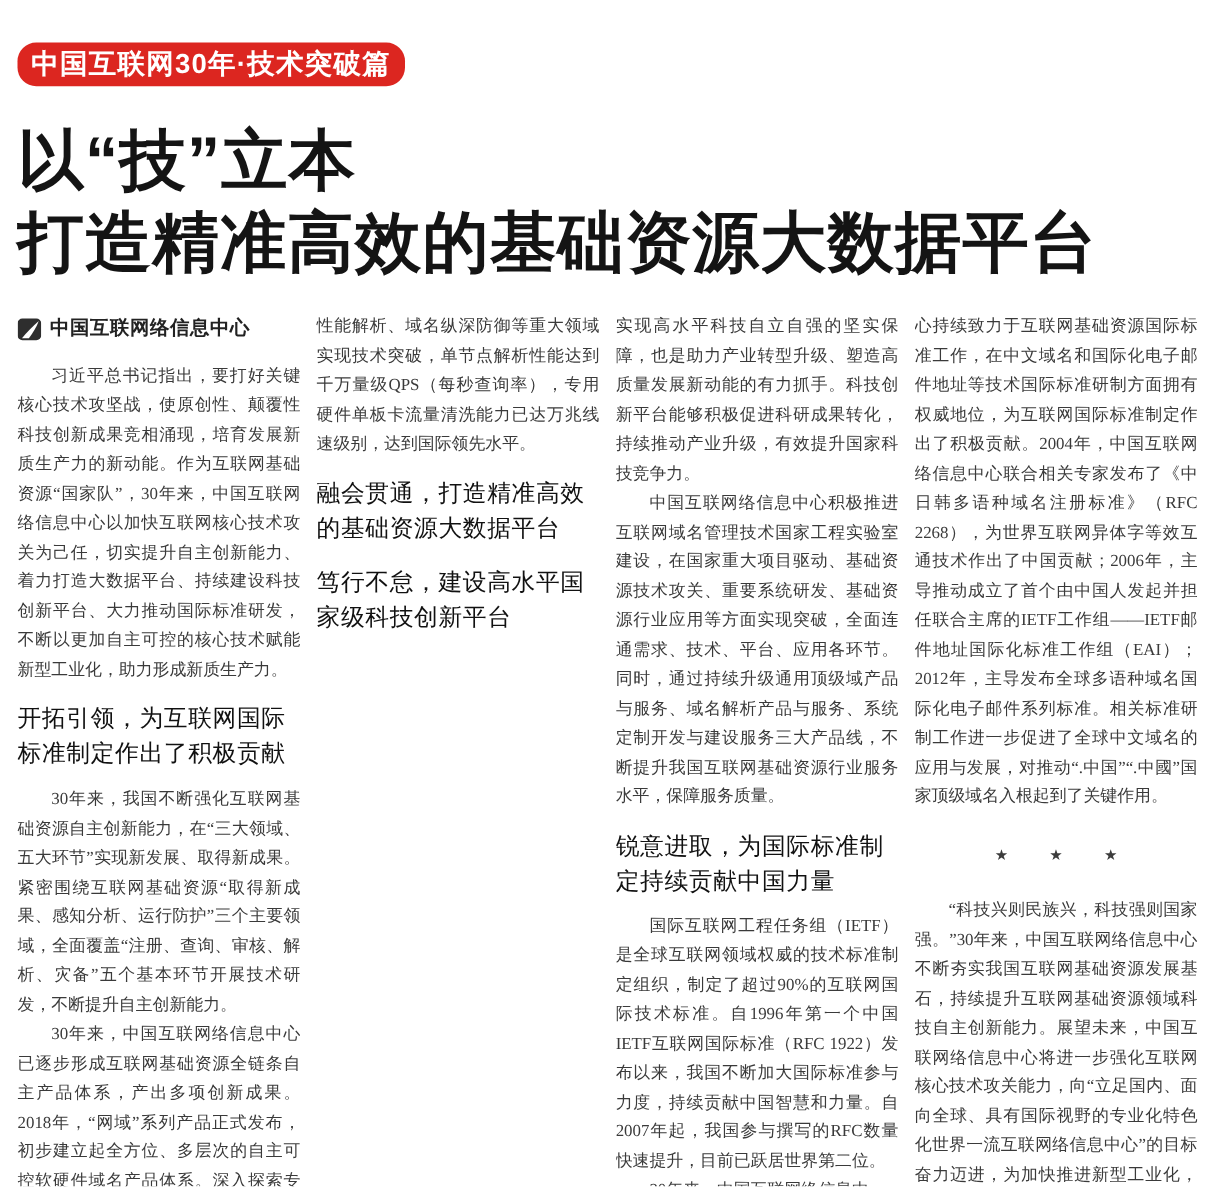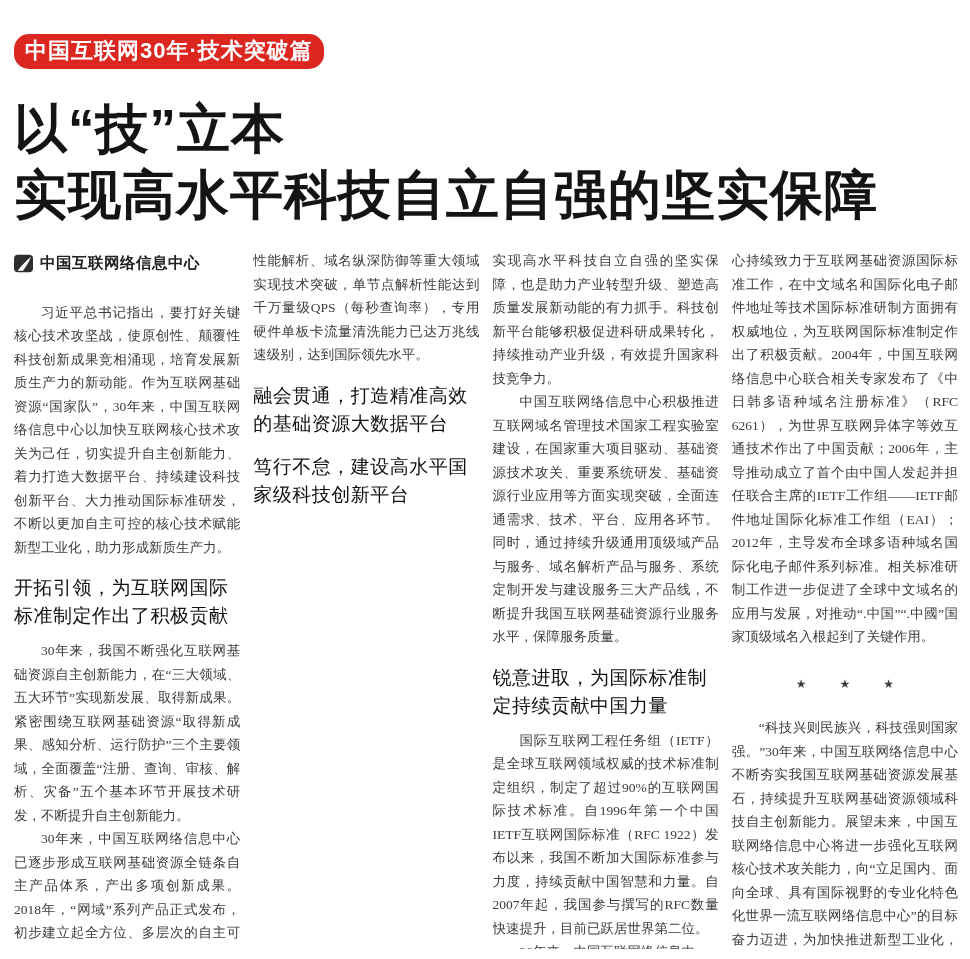--- a/index.html
+++ b/index.html
@@ -55,21 +55,21 @@
     font-family: "Liberation Serif", "DejaVu Serif", serif;
     font-size: 13.5px;
     line-height: 23.5px;
     color: #3a3a3a;
     text-align: justify;
   }
   .byline {
     display: flex;
     align-items: center;
     gap: 7px;
-    margin: 2px 0 26px 0;
+    margin: 2px 0 14px 0;
     font-family: "Liberation Sans", sans-serif;
     font-weight: 700;
     font-size: 15.5px;
     color: #222222;
     letter-spacing: 0.5px;
   }
   .byline .logo { display: inline-flex; flex: 0 0 auto; }
   .para {
     margin: 0;
     text-indent: 2em;
@@ -93,21 +93,21 @@
     word-spacing: 30px;
     margin: 24px 0 20px 0;
     text-indent: 0;
   }
 </style>
 </head>
 <body>
 
 <div class="page">
   <div class="banner">中国互联网30年·技术突破篇</div>
-  <h1 class="headline"><span>以“技”立本</span><br><span>实现高水平科技自立自强的坚实保障</span></h1>
+  <h1 class="headline"><span>以“技”立本</span><br><span>打造精准高效的基础资源大数据平台</span></h1>
   <div class="columns">
     <div class="col">
         <div class="byline">
           <span class="logo">
             <svg viewBox="0 0 24 24" width="19" height="19">
               <rect x="0" y="1" width="24" height="22" rx="5" fill="#2e2e2e"></rect>
               <path d="M21.5 3.5 C15 9 9.5 15 4.5 21 L11.5 21 C15.5 15.5 19 10 21.5 3.5 Z" fill="#ffffff"></path>
             </svg>
           </span>
           <span>中国互联网络信息中心</span>
@@ -123,18 +123,18 @@
         <h3 class="sec-heading">笃行不怠，建设高水平国家级科技创新平台</h3>
       </div>
     <div class="col">
         <p class="para cont">实现高水平科技自立自强的坚实保障，也是助力产业转型升级、塑造高质量发展新动能的有力抓手。科技创新平台能够积极促进科研成果转化，持续推动产业升级，有效提升国家科技竞争力。</p>
         <p class="para">中国互联网络信息中心积极推进互联网域名管理技术国家工程实验室建设，在国家重大项目驱动、基础资源技术攻关、重要系统研发、基础资源行业应用等方面实现突破，全面连通需求、技术、平台、应用各环节。同时，通过持续升级通用顶级域产品与服务、域名解析产品与服务、系统定制开发与建设服务三大产品线，不断提升我国互联网基础资源行业服务水平，保障服务质量。</p>
         <h3 class="sec-heading">锐意进取，为国际标准制定持续贡献中国力量</h3>
         <p class="para">国际互联网工程任务组（IETF）是全球互联网领域权威的技术标准制定组织，制定了超过90%的互联网国际技术标准。自1996年第一个中国IETF互联网国际标准（RFC 1922）发布以来，我国不断加大国际标准参与力度，持续贡献中国智慧和力量。自2007年起，我国参与撰写的RFC数量快速提升，目前已跃居世界第二位。</p>
         <p class="para">30年来，中国互联网络信息中</p>
       </div>
     <div class="col">
-        <p class="para cont">心持续致力于互联网基础资源国际标准工作，在中文域名和国际化电子邮件地址等技术国际标准研制方面拥有权威地位，为互联网国际标准制定作出了积极贡献。2004年，中国互联网络信息中心联合相关专家发布了《中日韩多语种域名注册标准》（RFC 6261），为世界互联网异体字等效互通技术作出了中国贡献；2006年，主导推动成立了首个由中国人发起并担任联合主席的IETF工作组——IETF邮件地址国际化标准工作组（EAI）；2012年，主导发布全球多语种域名国际化电子邮件系列标准。相关标准研制工作进一步促进了全球中文域名的应用与发展，对推动“.中国”“.中國”国家顶级域名入根起到了关键作用。</p>
+        <p class="para cont">心持续致力于互联网基础资源国际标准工作，在中文域名和国际化电子邮件地址等技术国际标准研制方面拥有权威地位，为互联网国际标准制定作出了积极贡献。2004年，中国互联网络信息中心联合相关专家发布了《中日韩多语种域名注册标准》（RFC 2268），为世界互联网异体字等效互通技术作出了中国贡献；2006年，主导推动成立了首个由中国人发起并担任联合主席的IETF工作组——IETF邮件地址国际化标准工作组（EAI）；2012年，主导发布全球多语种域名国际化电子邮件系列标准。相关标准研制工作进一步促进了全球中文域名的应用与发展，对推动“.中国”“.中國”国家顶级域名入根起到了关键作用。</p>
         <div class="stars">★ ★ ★</div>
         <p class="para">“科技兴则民族兴，科技强则国家强。”30年来，中国互联网络信息中心不断夯实我国互联网基础资源发展基石，持续提升互联网基础资源领域科技自主创新能力。展望未来，中国互联网络信息中心将进一步强化互联网核心技术攻关能力，向“立足国内、面向全球、具有国际视野的专业化特色化世界一流互联网络信息中心”的目标奋力迈进，为加快推进新型工业化，助力形成新质生产力作出更大贡献。</p>
       </div>
   </div>
 </div>
 
 </body></html>

